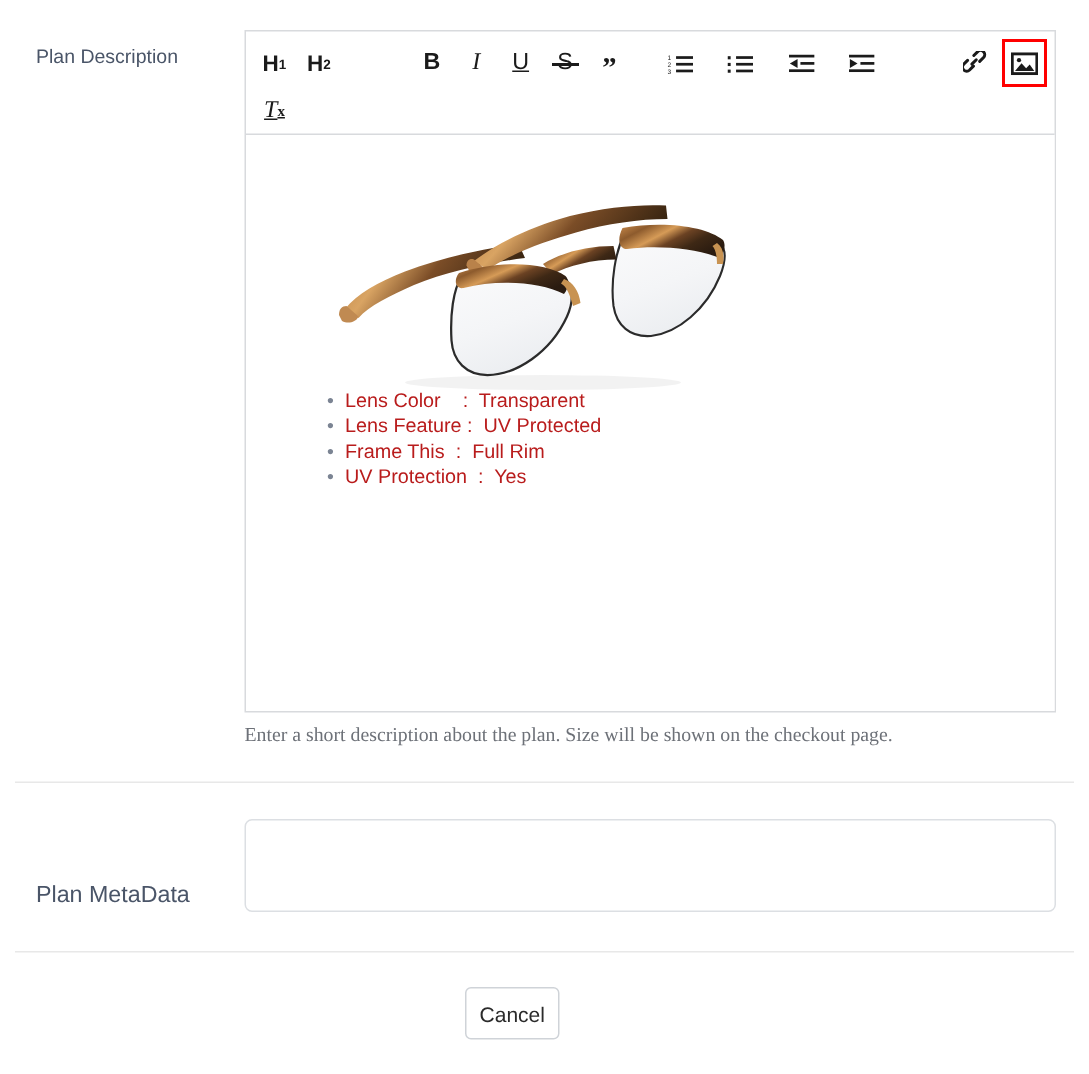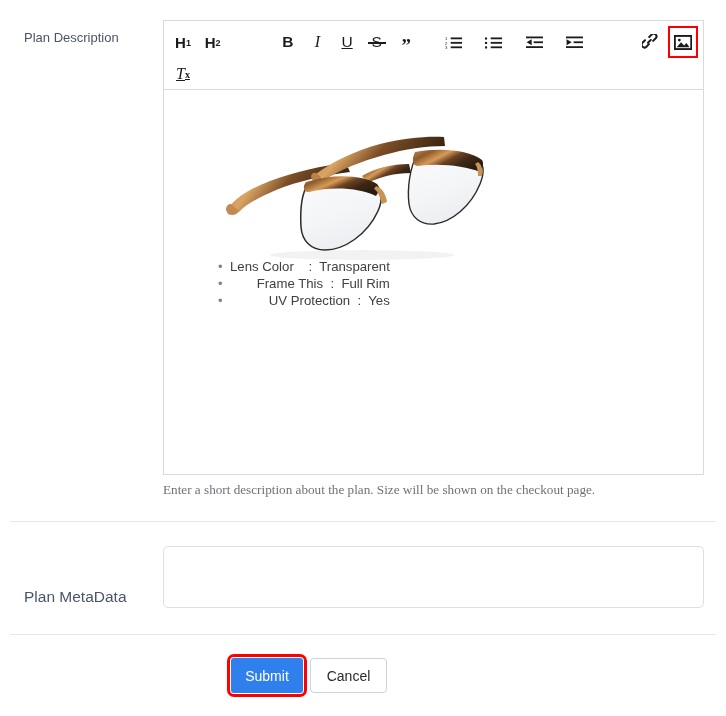--- a/index.html
+++ b/index.html
@@ -108,27 +108,26 @@
   }
   .glasses-wrap svg { display: block; }
 
   .feature-list {
     position: absolute;
     left: 54px; top: 168px;
     margin: 0; padding: 0;
     list-style: none;
   }
   .feature-list li {
-    color: #404040;
+    color: #b91c1c;
     font-size: 13.2px;
     line-height: 17px;
     white-space: pre;
     position: relative;
     padding-left: 12px;
-    text-align: right;
   }
   .feature-list li::before {
     content: "\2022";
     position: absolute; left: 0; top: 0;
     color: #7b8493;
     font-size: 13px;
   }
 
   .helper {
     position: absolute;
@@ -183,21 +182,21 @@
     color: #ffffff;
     font-size: 14px;
     font-family: "Liberation Sans", sans-serif;
     cursor: pointer;
     outline: 3px solid #ff0000;
     outline-offset: 1px;
   }
   .btn-cancel {
     position: absolute;
     left: 310px; top: 658px;
-    width: 77px; height: 35px;
+    width: 63px; height: 35px;
     background: #ffffff;
     border: 1px solid #cfd3d8;
     border-radius: 4px;
     color: #2b2b2b;
     font-size: 14px;
     font-family: "Liberation Sans", sans-serif;
     cursor: pointer;
   }
 </style>
 </head>
@@ -367,34 +366,34 @@
 
             <path d="M164 68 C170 70 174 76 175 84 L170 86 C168 79 166 73 162 71 Z" fill="#c89352"></path>
             <path d="M266 44 C270 47 271 52 270 58 L266 58 C266 53 265 48 263 46 Z" fill="#c89352"></path>
 
             <ellipse cx="150" cy="137" rx="92" ry="5" fill="#000" opacity="0.05"></ellipse>
           </svg>
         </div>
 
         <ul class="feature-list">
           <li>Lens Color    :  Transparent</li>
+          <li>Lens Feature :  UV Protected</li>
           <li>Frame This  :  Full Rim</li>
           <li>UV Protection  :  Yes</li>
         </ul>
 
       </div>
     </div>
 
     <div class="helper">Enter a short description about the plan. Size will be shown on the checkout page.</div>
   </div>
 
   <div class="divider div-1"></div>
 
   <div class="label-meta">Plan MetaData</div>
 
   <textarea class="meta-box" placeholder="" style=""></textarea>
 
   <div class="divider div-2"></div>
 
-  <button class="btn-submit">Submit</button>
   <button class="btn-cancel">Cancel</button>
 
 </div>
 
 </body></html>

